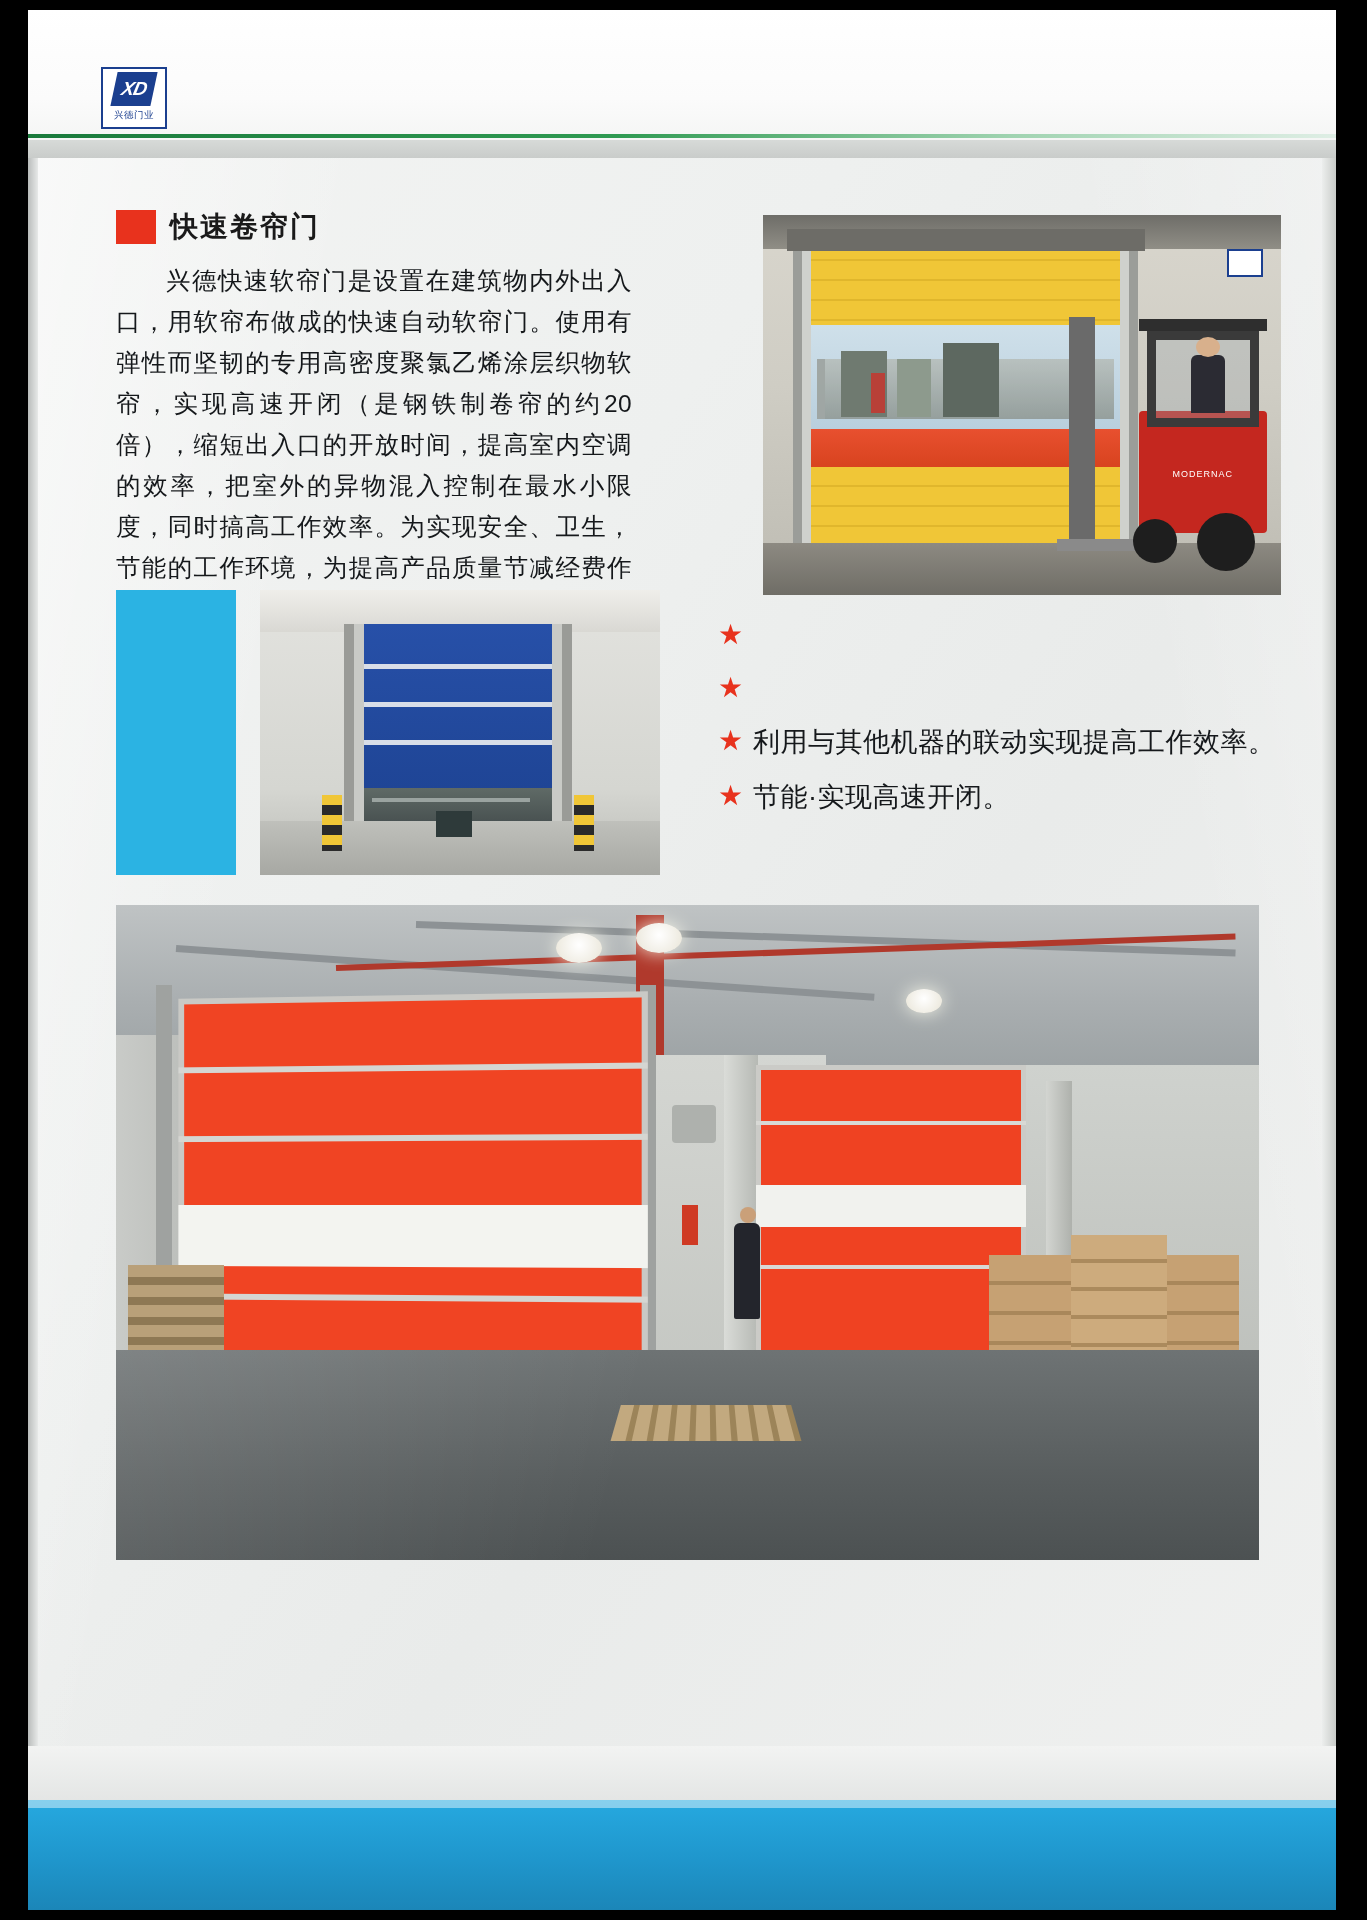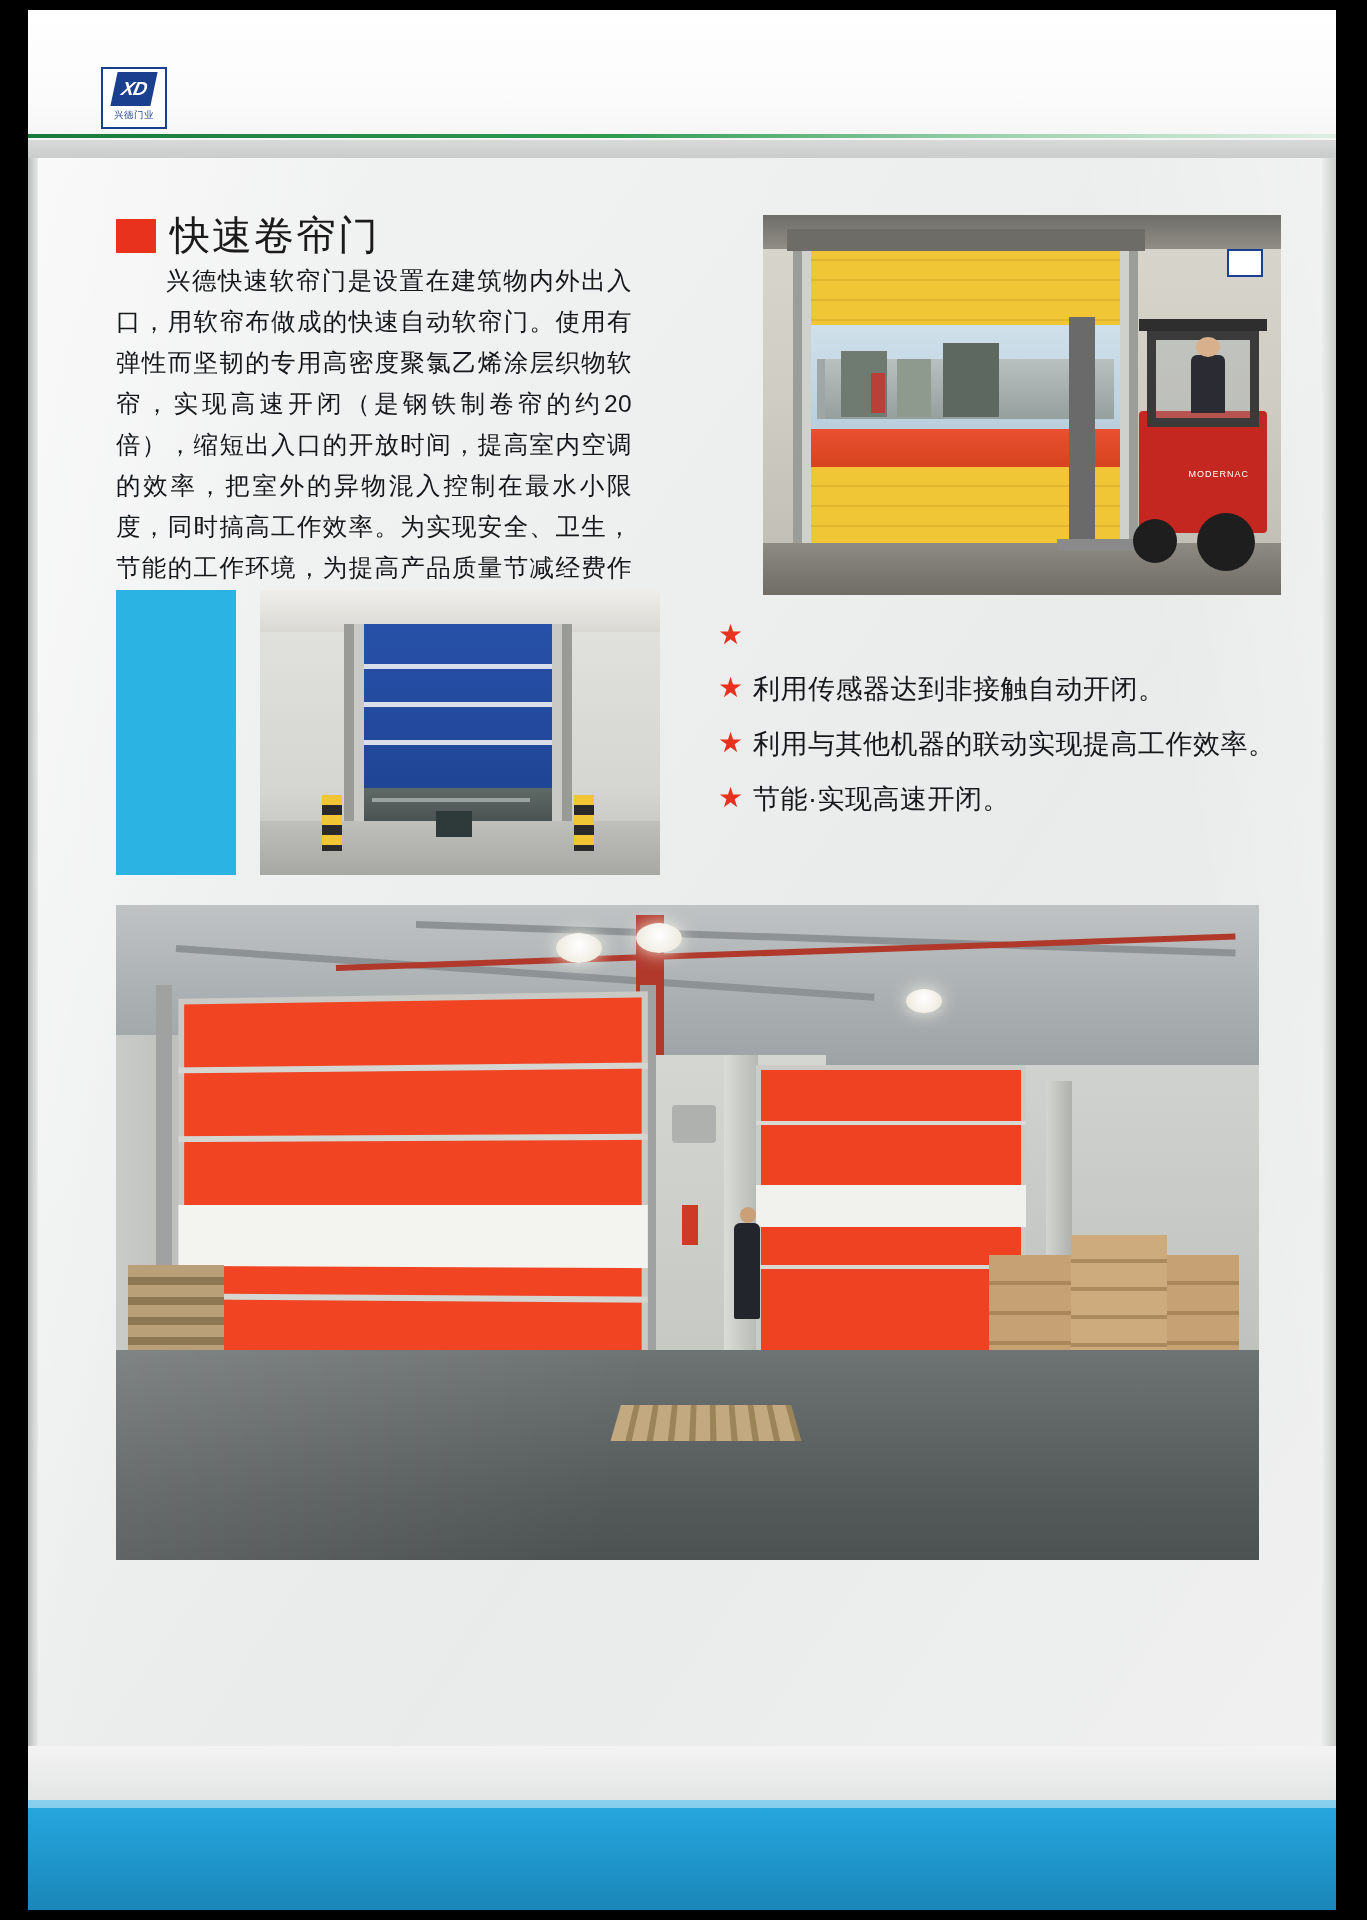--- a/index.html
+++ b/index.html
@@ -92,21 +92,21 @@
 
   
   .heading-row {
     position:absolute; left:88px; top:198px;
     display:flex; align-items:center;
   }
   .heading-square {
     width:40px; height:34px; background:#e8321d; margin-right:14px;
   }
   .heading-text {
-    font-size:40px; font-weight:normal; color:#1a1a1a; letter-spacing:2px;
+    font-size:28px; font-weight:bold; color:#1a1a1a; letter-spacing:2px;
     white-space:nowrap;
   }
 
   
   .body-copy {
     position:absolute; left:88px; top:250px; width:516px;
     font-size:24.5px;
     line-height:41px;
     color:#15181b;
     text-align:justify;
@@ -185,21 +185,21 @@
   }
   .fl-body { position:absolute; right:6px; bottom:44px; width:128px; height:122px; background:#c4271f; border-radius:4px; }
   .fl-cab  { position:absolute; right:14px; bottom:150px; width:112px; height:96px; border:9px solid #3a3a3a; box-sizing:border-box; background:rgba(160,170,175,0.35); }
   .fl-roof { position:absolute; right:6px; bottom:246px; width:128px; height:12px; background:#2e2e2e; }
   .fl-driver { position:absolute; right:48px; bottom:164px; width:34px; height:58px; background:#2b2b33; border-radius:6px 6px 0 0; }
   .fl-driver:before { content:""; position:absolute; left:5px; top:-18px; width:24px; height:20px; background:#d8b08c; border-radius:50%; }
   .fl-mast { position:absolute; left:12px; bottom:34px; width:26px; height:226px; background:#6a6a6a; }
   .fl-fork { position:absolute; left:0px; bottom:26px; width:96px; height:12px; background:#8a8a8a; }
   .fl-wheel1 { position:absolute; right:18px; bottom:6px; width:58px; height:58px; background:#1e1e1e; border-radius:50%; }
   .fl-wheel2 { position:absolute; right:96px; bottom:14px; width:44px; height:44px; background:#1e1e1e; border-radius:50%; }
-  .fl-label { position:absolute; right:24px; bottom:98px; font-size:9px; color:#fff; letter-spacing:1px;margin-left:40px; }
+  .fl-label { position:absolute; right:40px; bottom:98px; font-size:9px; color:#fff; letter-spacing:1px;margin-left:40px; }
 
   
   #cyan-swatch {
     position:absolute; left:88px; top:580px; width:120px; height:285px;
     background:#2bb3e3;
   }
 
   
   #photo-bluedoor { left:232px; top:580px; width:400px; height:285px; }
   .bd-wall { position:absolute; inset:0; background: linear-gradient(180deg,#e3e3df 0%, #d5d6d1 70%, #b9bab5 100%); }
@@ -424,21 +424,20 @@
     <div class="bd-bumper-r"></div>
     <div class="bd-legs"></div>
   </div>
 
   <div id="bullets">
     <div class="bullet">
       <span class="star">★</span>
     </div>
     <div class="bullet">
       <span class="star">★</span>
-      <span class="bullet-text">利用传感器达到非接触自动开闭。</span>
     </div>
     <div class="bullet">
       <span class="star">★</span>
       <span class="bullet-text">利用与其他机器的联动实现提高工作效率。</span>
     </div>
     <div class="bullet">
       <span class="star">★</span>
       <span class="bullet-text">节能·实现高速开闭。</span>
     </div>
   </div>

